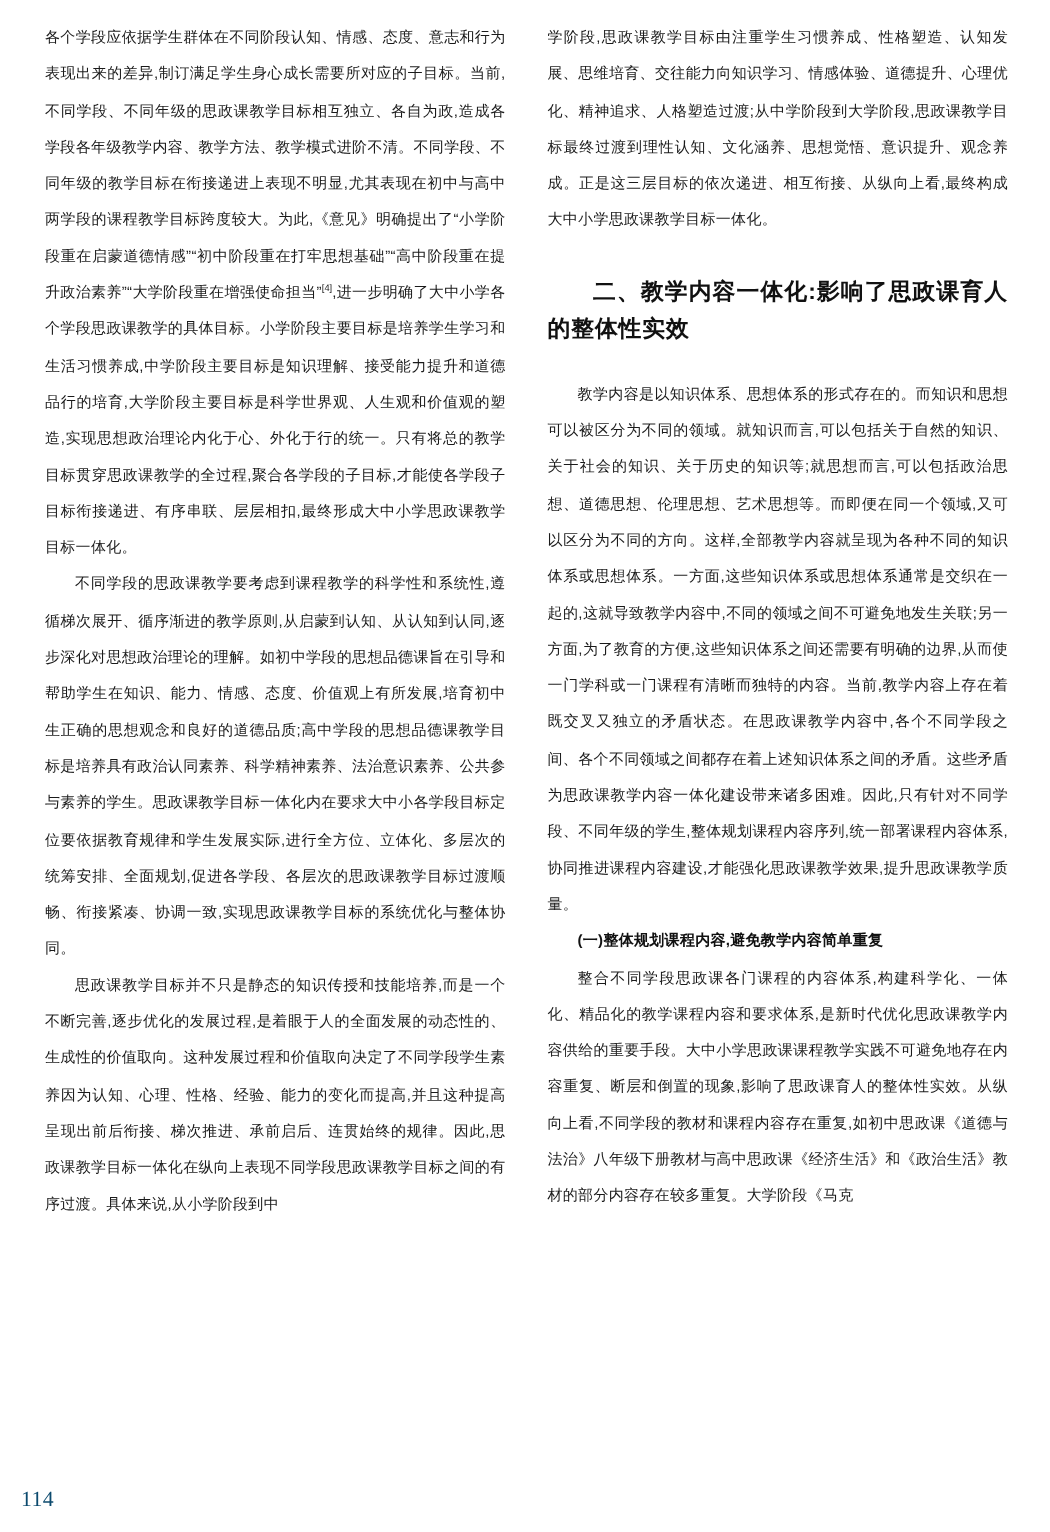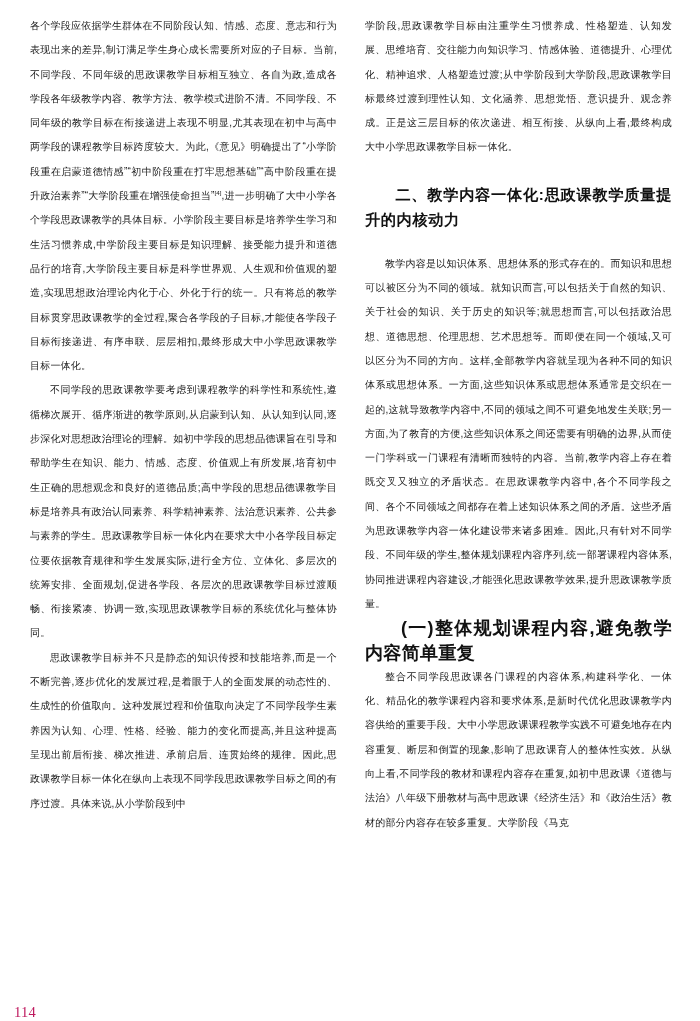--- a/index.html
+++ b/index.html
@@ -57,44 +57,44 @@
     font-weight: bold;
     font-family: "Liberation Sans", "DejaVu Sans", sans-serif;
     text-indent: 2em;
     text-align: justify;
     letter-spacing: 0.04em;
     word-break: break-all;
     color: #111111;
   }
   h3.sub-heading {
     margin: 0;
-    font-size: 18px;
+    font-size: 10px;
     line-height: 24.3px;
     font-weight: bold;
     font-family: "Liberation Sans", "DejaVu Sans", sans-serif;
     text-indent: 2em;
     text-align: justify;
     letter-spacing: 0.02em;
     word-break: break-all;
     color: #111111;
   }
   sup.citation {
     font-size: 0.62em;
     vertical-align: super;
     line-height: 0;
     letter-spacing: 0;
   }
   #page-number {
     position: absolute;
     left: 14px;
-    bottom: 0;
+    bottom: 12px;
     font-size: 14.5px;
     line-height: 18px;
     font-family: "Liberation Serif", "DejaVu Serif", serif;
-    color: #be185d;
+    color: #0c4a6e;
     letter-spacing: 0.02em;
   }
 </style>
 </head>
 <body>
 
 <div id="page">
 
   <div id="columns">
 
@@ -105,21 +105,21 @@
       <p class="body-para">不同学段的思政课教学要考虑到课程教学的科学性和系统性,遵循梯次展开、循序渐进的教学原则,从启蒙到认知、从认知到认同,逐步深化对思想政治理论的理解。如初中学段的思想品德课旨在引导和帮助学生在知识、能力、情感、态度、价值观上有所发展,培育初中生正确的思想观念和良好的道德品质;高中学段的思想品德课教学目标是培养具有政治认同素养、科学精神素养、法治意识素养、公共参与素养的学生。思政课教学目标一体化内在要求大中小各学段目标定位要依据教育规律和学生发展实际,进行全方位、立体化、多层次的统筹安排、全面规划,促进各学段、各层次的思政课教学目标过渡顺畅、衔接紧凑、协调一致,实现思政课教学目标的系统优化与整体协同。</p>
 
       <p class="body-para">思政课教学目标并不只是静态的知识传授和技能培养,而是一个不断完善,逐步优化的发展过程,是着眼于人的全面发展的动态性的、生成性的价值取向。这种发展过程和价值取向决定了不同学段学生素养因为认知、心理、性格、经验、能力的变化而提高,并且这种提高呈现出前后衔接、梯次推进、承前启后、连贯始终的规律。因此,思政课教学目标一体化在纵向上表现不同学段思政课教学目标之间的有序过渡。具体来说,从小学阶段到中</p>
 
     </div>
 
     <div class="column">
 
       <p class="body-para cont">学阶段,思政课教学目标由注重学生习惯养成、性格塑造、认知发展、思维培育、交往能力向知识学习、情感体验、道德提升、心理优化、精神追求、人格塑造过渡;从中学阶段到大学阶段,思政课教学目标最终过渡到理性认知、文化涵养、思想觉悟、意识提升、观念养成。正是这三层目标的依次递进、相互衔接、从纵向上看,最终构成大中小学思政课教学目标一体化。</p>
 
-      <h2 class="section-heading">二、教学内容一体化:思政课教学质量提升的内核动力</h2>
+      <h2 class="section-heading">二、教学内容一体化:影响了思政课育人的整体性实效</h2>
 
       <p class="body-para">教学内容是以知识体系、思想体系的形式存在的。而知识和思想可以被区分为不同的领域。就知识而言,可以包括关于自然的知识、关于社会的知识、关于历史的知识等;就思想而言,可以包括政治思想、道德思想、伦理思想、艺术思想等。而即便在同一个领域,又可以区分为不同的方向。这样,全部教学内容就呈现为各种不同的知识体系或思想体系。一方面,这些知识体系或思想体系通常是交织在一起的,这就导致教学内容中,不同的领域之间不可避免地发生关联;另一方面,为了教育的方便,这些知识体系之间还需要有明确的边界,从而使一门学科或一门课程有清晰而独特的内容。当前,教学内容上存在着既交叉又独立的矛盾状态。在思政课教学内容中,各个不同学段之间、各个不同领域之间都存在着上述知识体系之间的矛盾。这些矛盾为思政课教学内容一体化建设带来诸多困难。因此,只有针对不同学段、不同年级的学生,整体规划课程内容序列,统一部署课程内容体系,协同推进课程内容建设,才能强化思政课教学效果,提升思政课教学质量。</p>
 
       <h3 class="sub-heading">(一)整体规划课程内容,避免教学内容简单重复</h3>
 
       <p class="body-para">整合不同学段思政课各门课程的内容体系,构建科学化、一体化、精品化的教学课程内容和要求体系,是新时代优化思政课教学内容供给的重要手段。大中小学思政课课程教学实践不可避免地存在内容重复、断层和倒置的现象,影响了思政课育人的整体性实效。从纵向上看,不同学段的教材和课程内容存在重复,如初中思政课《道德与法治》八年级下册教材与高中思政课《经济生活》和《政治生活》教材的部分内容存在较多重复。大学阶段《马克</p>
 
     </div>
 
   </div>

